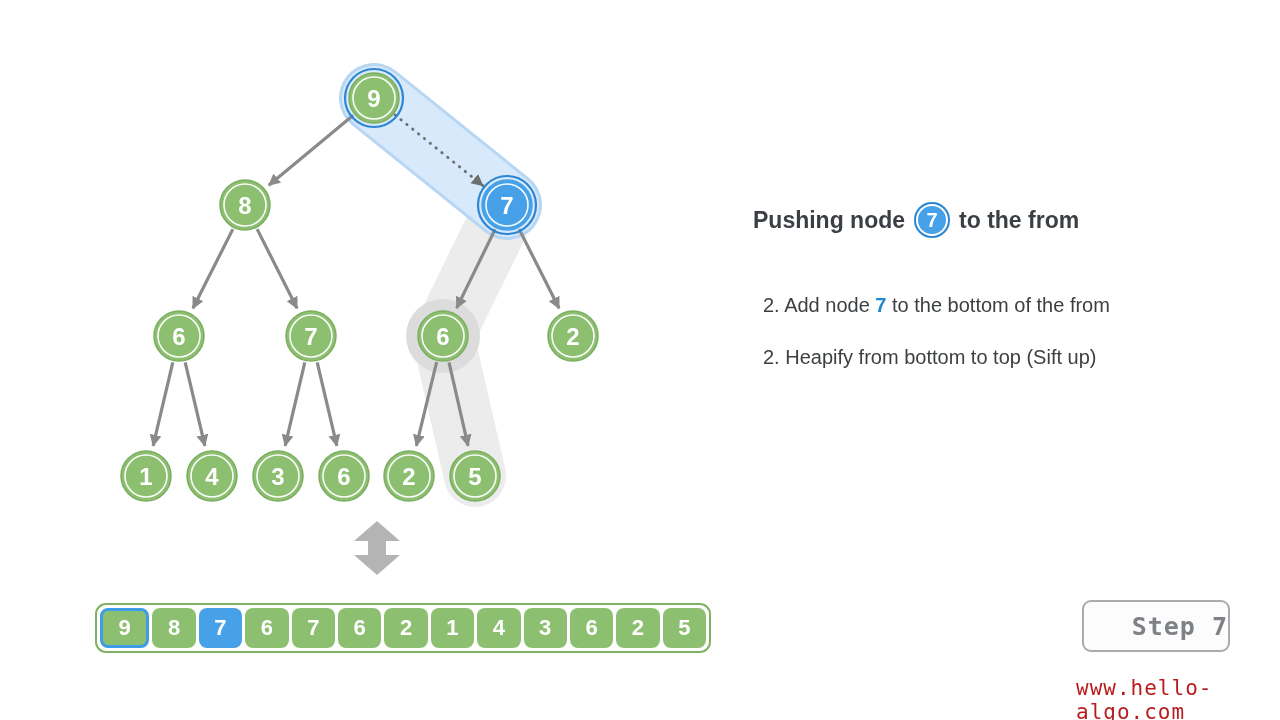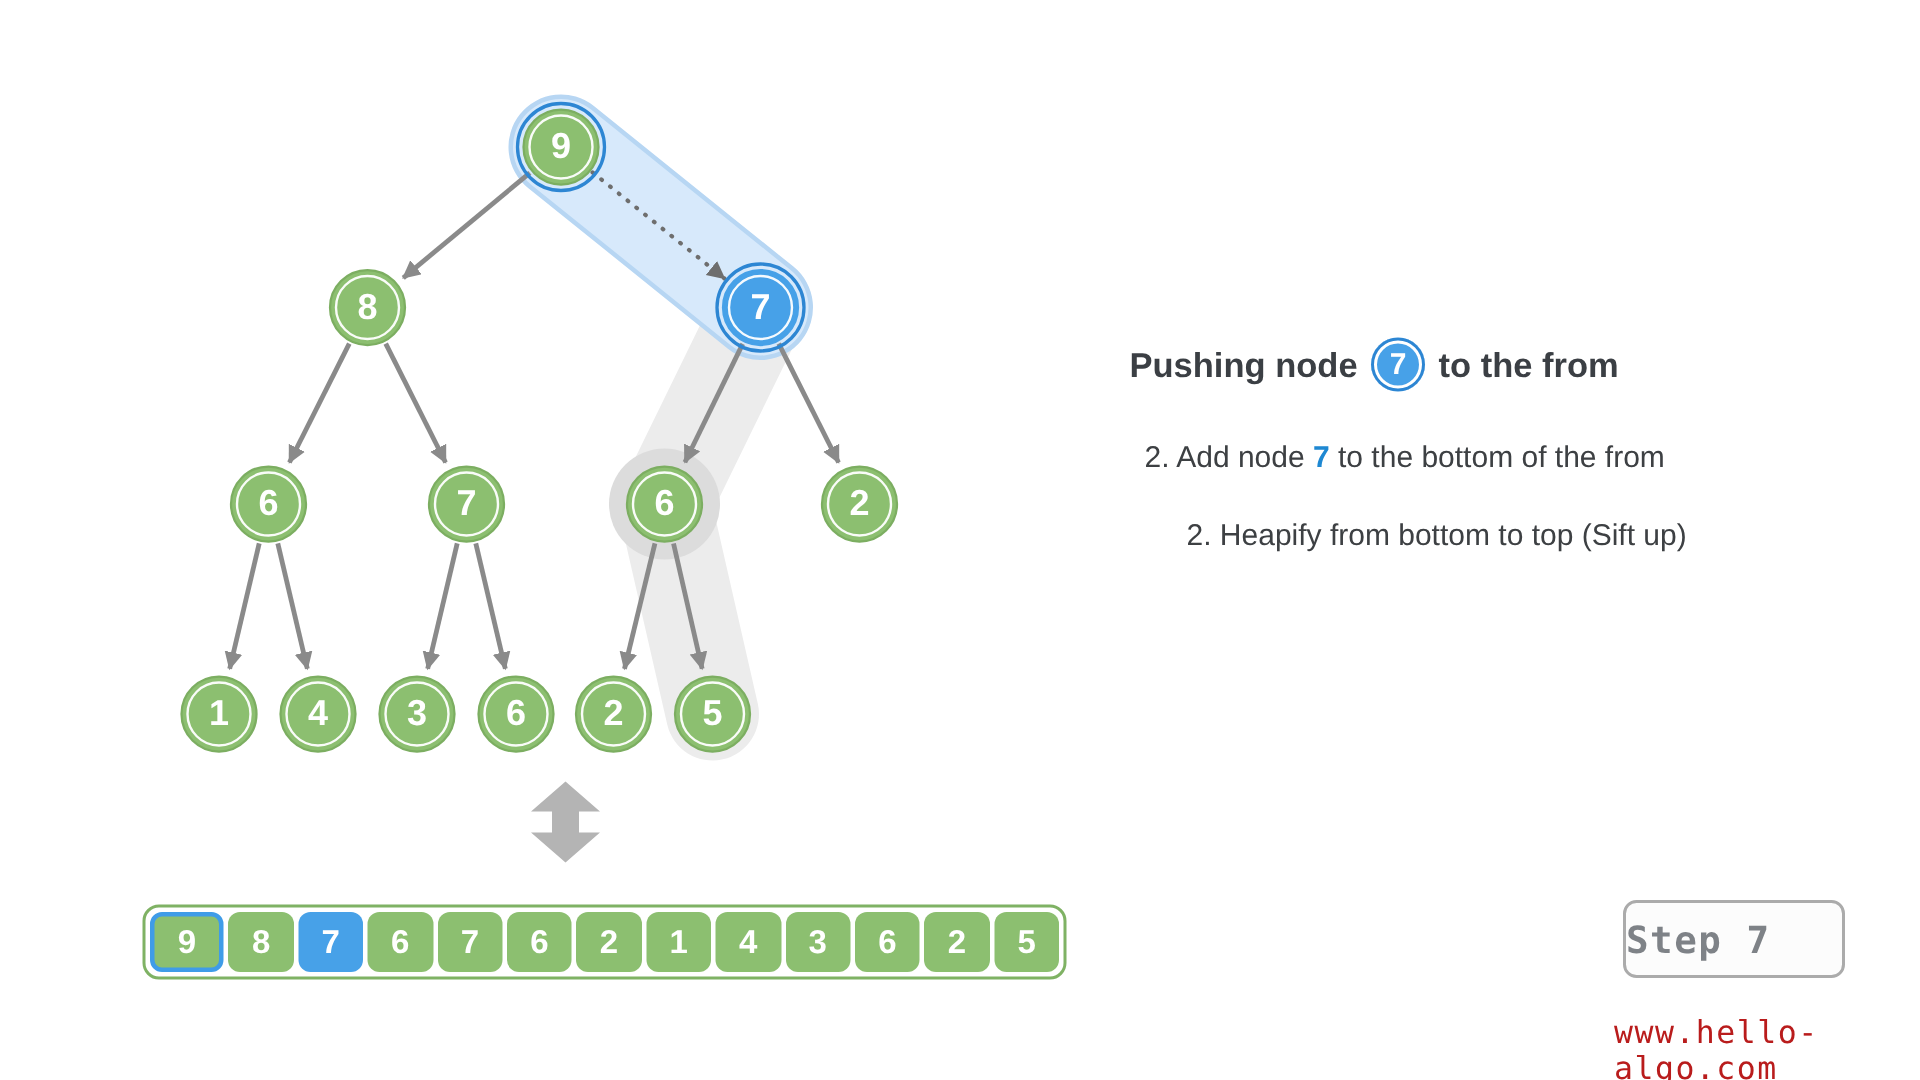--- a/index.html
+++ b/index.html
@@ -4,37 +4,37 @@
 <style>
   html,body{margin:0;padding:0;background:#ffffff;}
   .stage{
     position:relative;width:1280px;height:720px;background:#ffffff;overflow:hidden;
     font-family:"Liberation Sans",sans-serif;color:#3d4043;
   }
   svg{position:absolute;left:0;top:0;}
 
   
   .title-row{
-    position:absolute;left:753px;top:223px;height:40px;
+    position:absolute;left:753px;top:200px;height:40px;
     display:flex;align-items:center;gap:9px;
     font-size:23px;font-weight:bold;color:#3b3f44;white-space:nowrap;
   }
   .inline-node{
     width:36px;height:36px;border-radius:50%;
     background:#47a1e8;
     box-shadow:inset 0 0 0 2px #2d86d3, inset 0 0 0 4px #ffffff;
     display:flex;align-items:center;justify-content:center;
     color:#ffffff;font-size:20px;font-weight:bold;flex:0 0 auto;
   }
   .step-line{
     position:absolute;left:763px;font-size:20px;color:#3d4043;white-space:nowrap;
   }
   .step-line .accent-blue{color:#1e88d2;font-weight:bold;}
   .step1{top:294px;}
-  .step2{top:346px;margin-left:28px;}
+  .step2{top:346px;}
   .reason-badge{
     position:absolute;left:752px;top:396px;
     background:#e3e3e3;border-radius:10px;
     padding:8px 17px;font-size:20px;color:#3d4043;white-space:nowrap;
   }
   .reason-badge .because{margin-right:7px;}
   .reason-badge .accent-green{color:#6aaa55;font-weight:bold;}
   .reason-badge .accent-blue{color:#1e88d2;font-weight:bold;}
 
   
@@ -48,21 +48,21 @@
     display:flex;align-items:center;justify-content:center;
     color:#ffffff;font-size:22px;font-weight:bold;box-sizing:border-box;
   }
   .array-cell.blue-border{border:3px solid #3f9ce8;}
   .array-cell.blue-fill{background:#47a1e8;}
 
   
   .step-button{
     position:absolute;left:1082px;top:600px;width:148px;height:52px;
     border:2px solid #ababab;border-radius:9px;background:#fcfcfc;
-    box-sizing:border-box;display:flex;align-items:center;justify-content:flex-start;
+    box-sizing:border-box;display:flex;align-items:center;justify-content:flex-end;
     font-family:"DejaVu Sans Mono","Liberation Mono",monospace;
     font-size:25px;font-weight:bold;color:#7e8287;letter-spacing:1px;
   }
   .watermark{
     position:absolute;left:1076px;top:676px;
     font-family:"DejaVu Sans Mono","Liberation Mono",monospace;
     font-size:21px;color:#b91c1c;letter-spacing:1px;
   }
 </style>
 </head>

